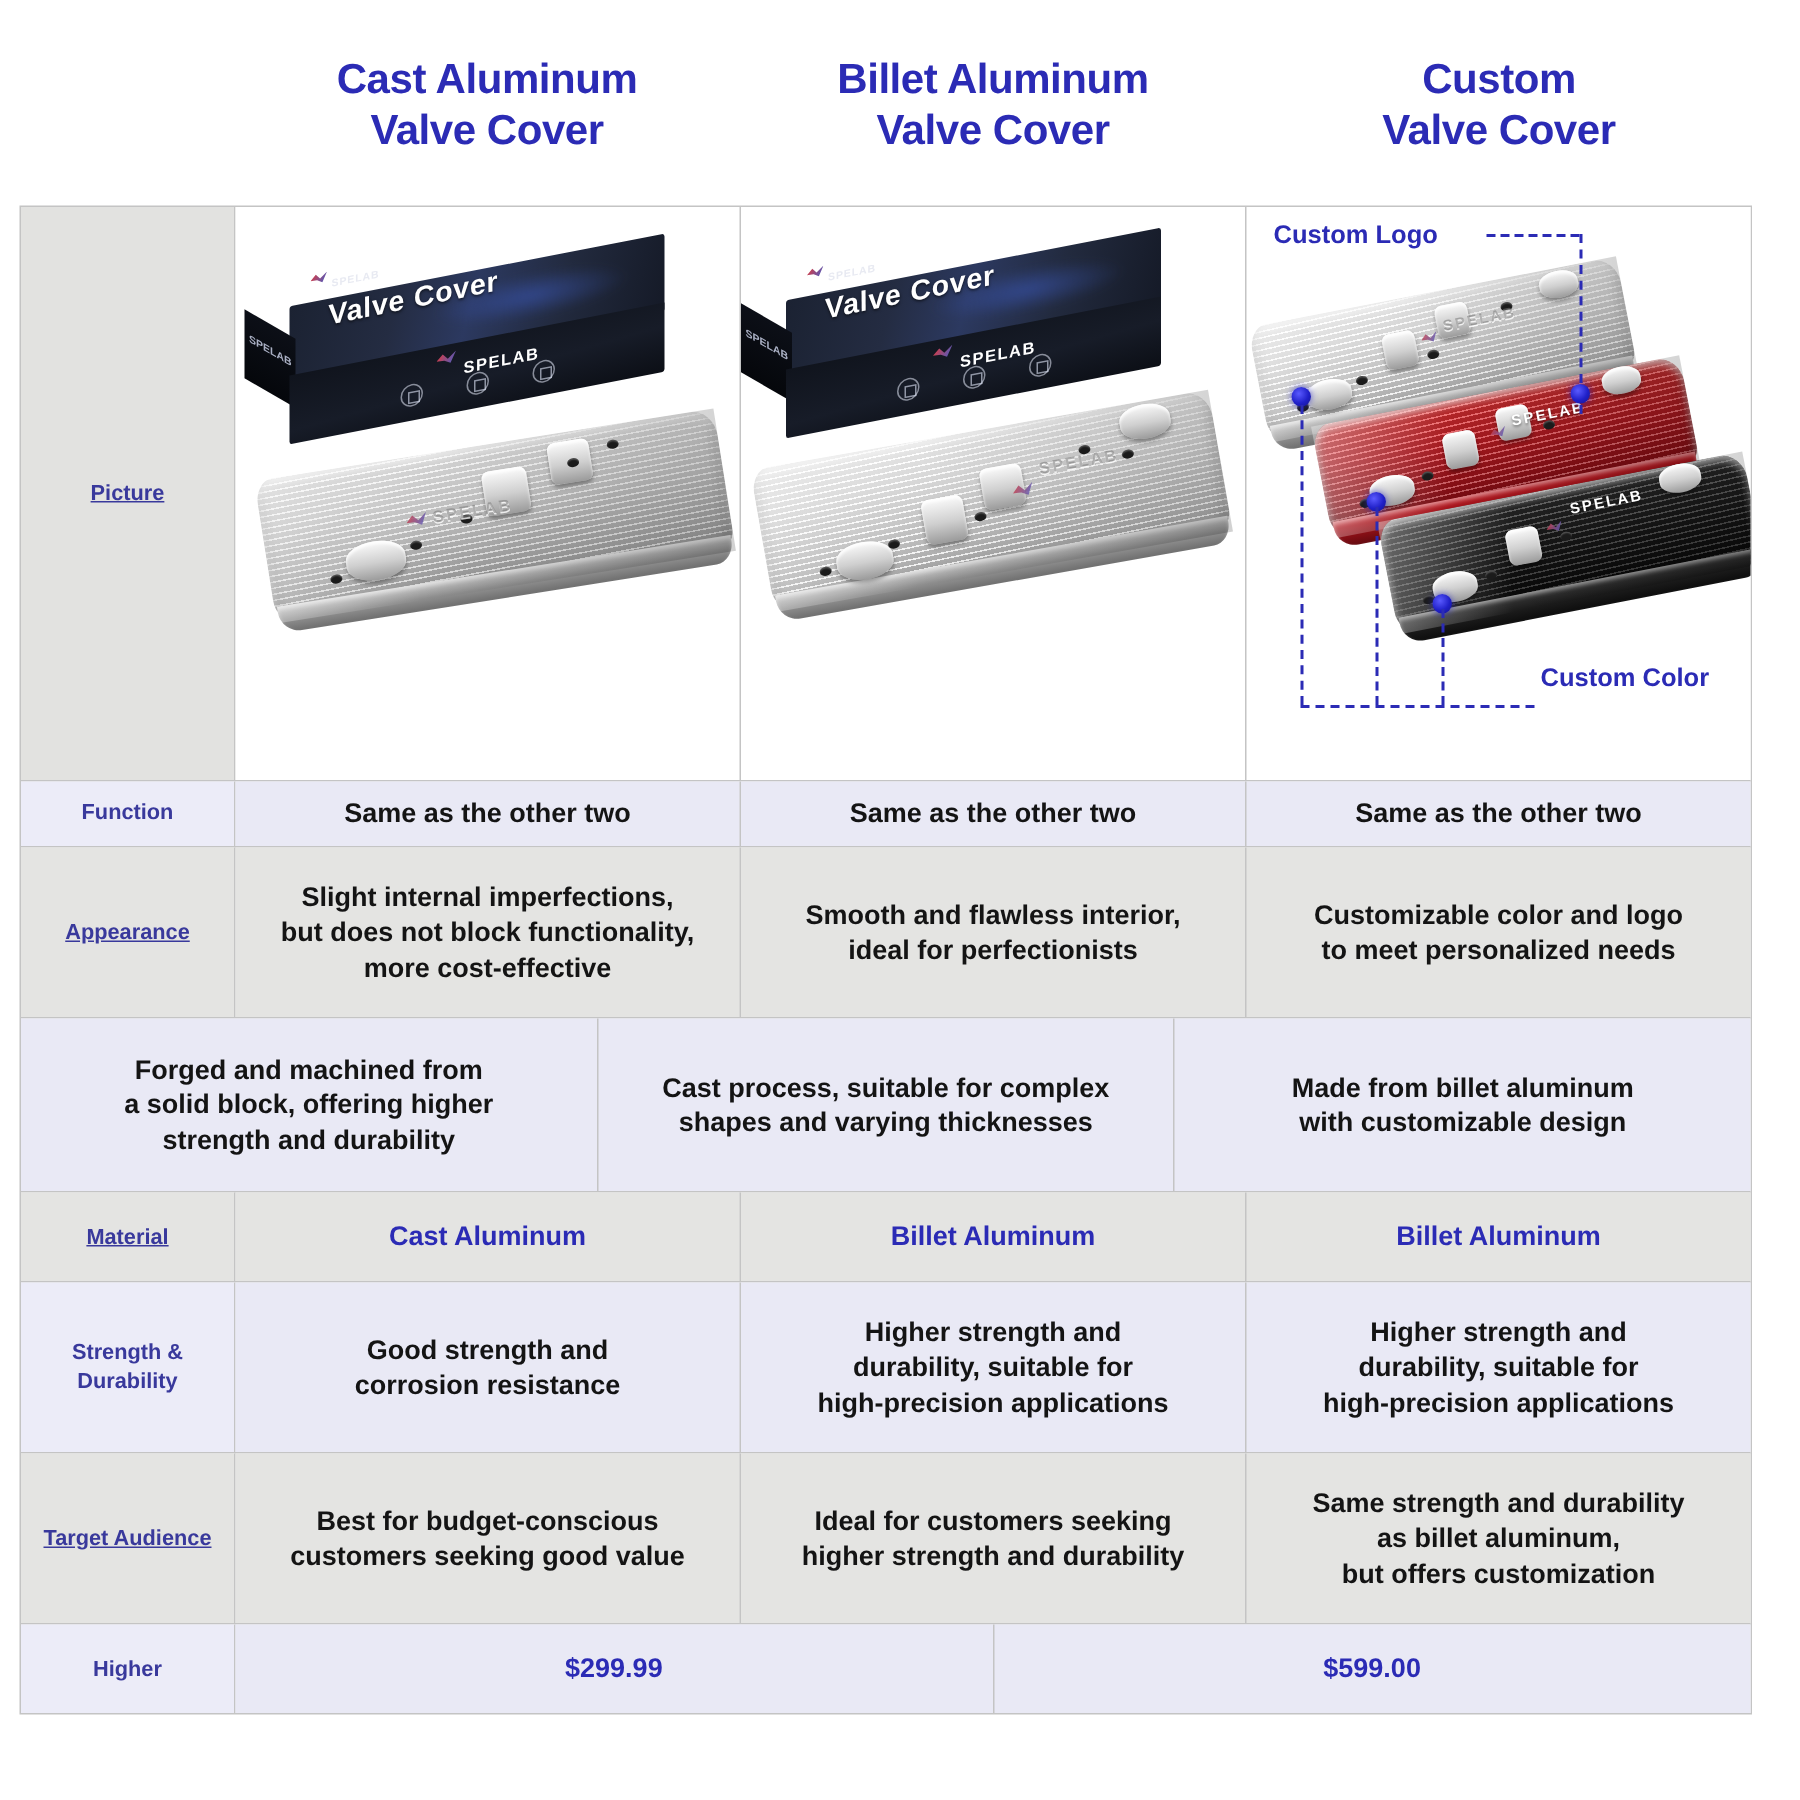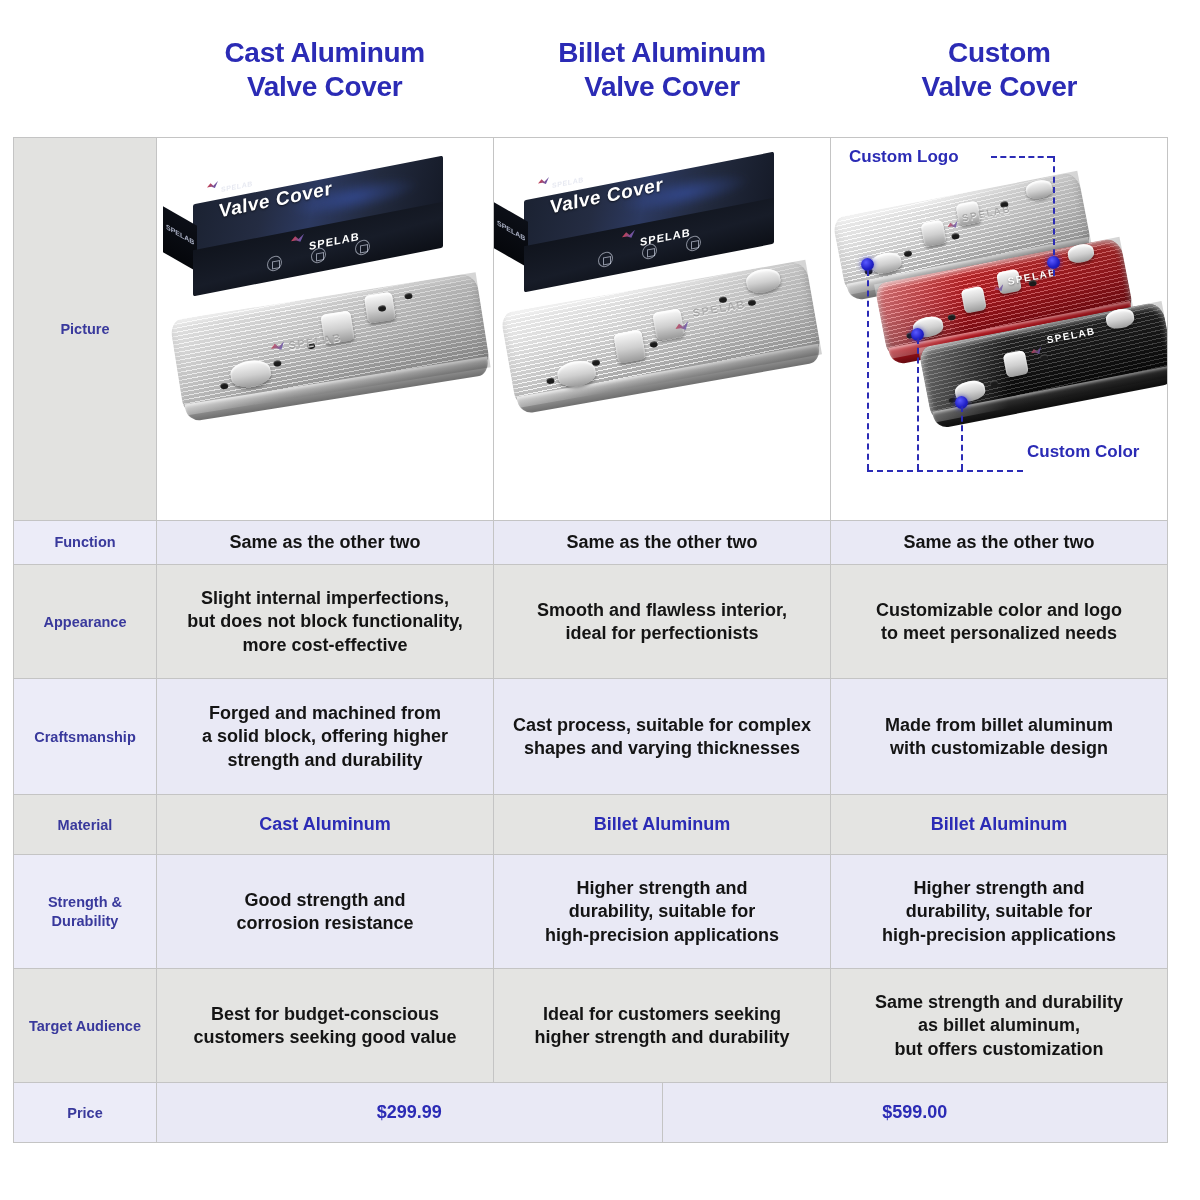--- a/index.html
+++ b/index.html
@@ -62,21 +62,21 @@
     font-weight: bold;
     color: #141414;
     line-height: 1.30;
     padding: 10px 12px;
   }
   .cell + .cell { border-left: 1px solid #c4c4c4; }
 
   
   .band-a .lbl, .band-a .cell { background: #e4e4e2; }
   .band-b .lbl, .band-b .cell { background: #e9e9f5; }
-  .band-a .lbl { background: #e4e4e2; }
+  .band-a .lbl { background: #e4e4e2; text-decoration: underline; }
   .band-b .lbl { background: #ececf8; }
 
   
   .row-picture .cell { background: #ffffff; padding: 0; position: relative; }
   .row-picture .lbl  { background: #e2e2e0; }
   .row-picture { height: 382px; }
 
   .accent { color: #2b2bb5; }
 
   
@@ -439,21 +439,20 @@
       <div class="cell" style="white-space: pre-line;">Slight internal imperfections,
 but does not block functionality,
 more cost-effective</div>
       <div class="cell" style="white-space: pre-line;">Smooth and flawless interior,
 ideal for perfectionists</div>
       <div class="cell" style="white-space: pre-line;">Customizable color and logo
 to meet personalized needs</div>
     </div>
 
     <div class="row band-b" style="height:116px;">
-      <div class="lbl">Craftsmanship</div>
       <div class="cell" style="white-space: pre-line;">Forged and machined from
 a solid block, offering higher
 strength and durability</div>
       <div class="cell" style="white-space: pre-line;">Cast process, suitable for complex
 shapes and varying thicknesses</div>
       <div class="cell" style="white-space: pre-line;">Made from billet aluminum
 with customizable design</div>
     </div>
 
     <div class="row band-a" style="height:60px;">
@@ -481,19 +480,19 @@
       <div class="cell" style="white-space: pre-line;">Best for budget-conscious
 customers seeking good value</div>
       <div class="cell" style="white-space: pre-line;">Ideal for customers seeking
 higher strength and durability</div>
       <div class="cell" style="white-space: pre-line;">Same strength and durability
 as billet aluminum,
 but offers customization</div>
     </div>
 
     <div class="row band-b" style="height:60px;">
-      <div class="lbl">Price</div>
+      <div class="lbl">Higher</div>
       <div class="cell accent">$299.99</div>
       <div class="cell accent">$599.00</div>
     </div>
 
   </div>
 </div>
 
 </body></html>

